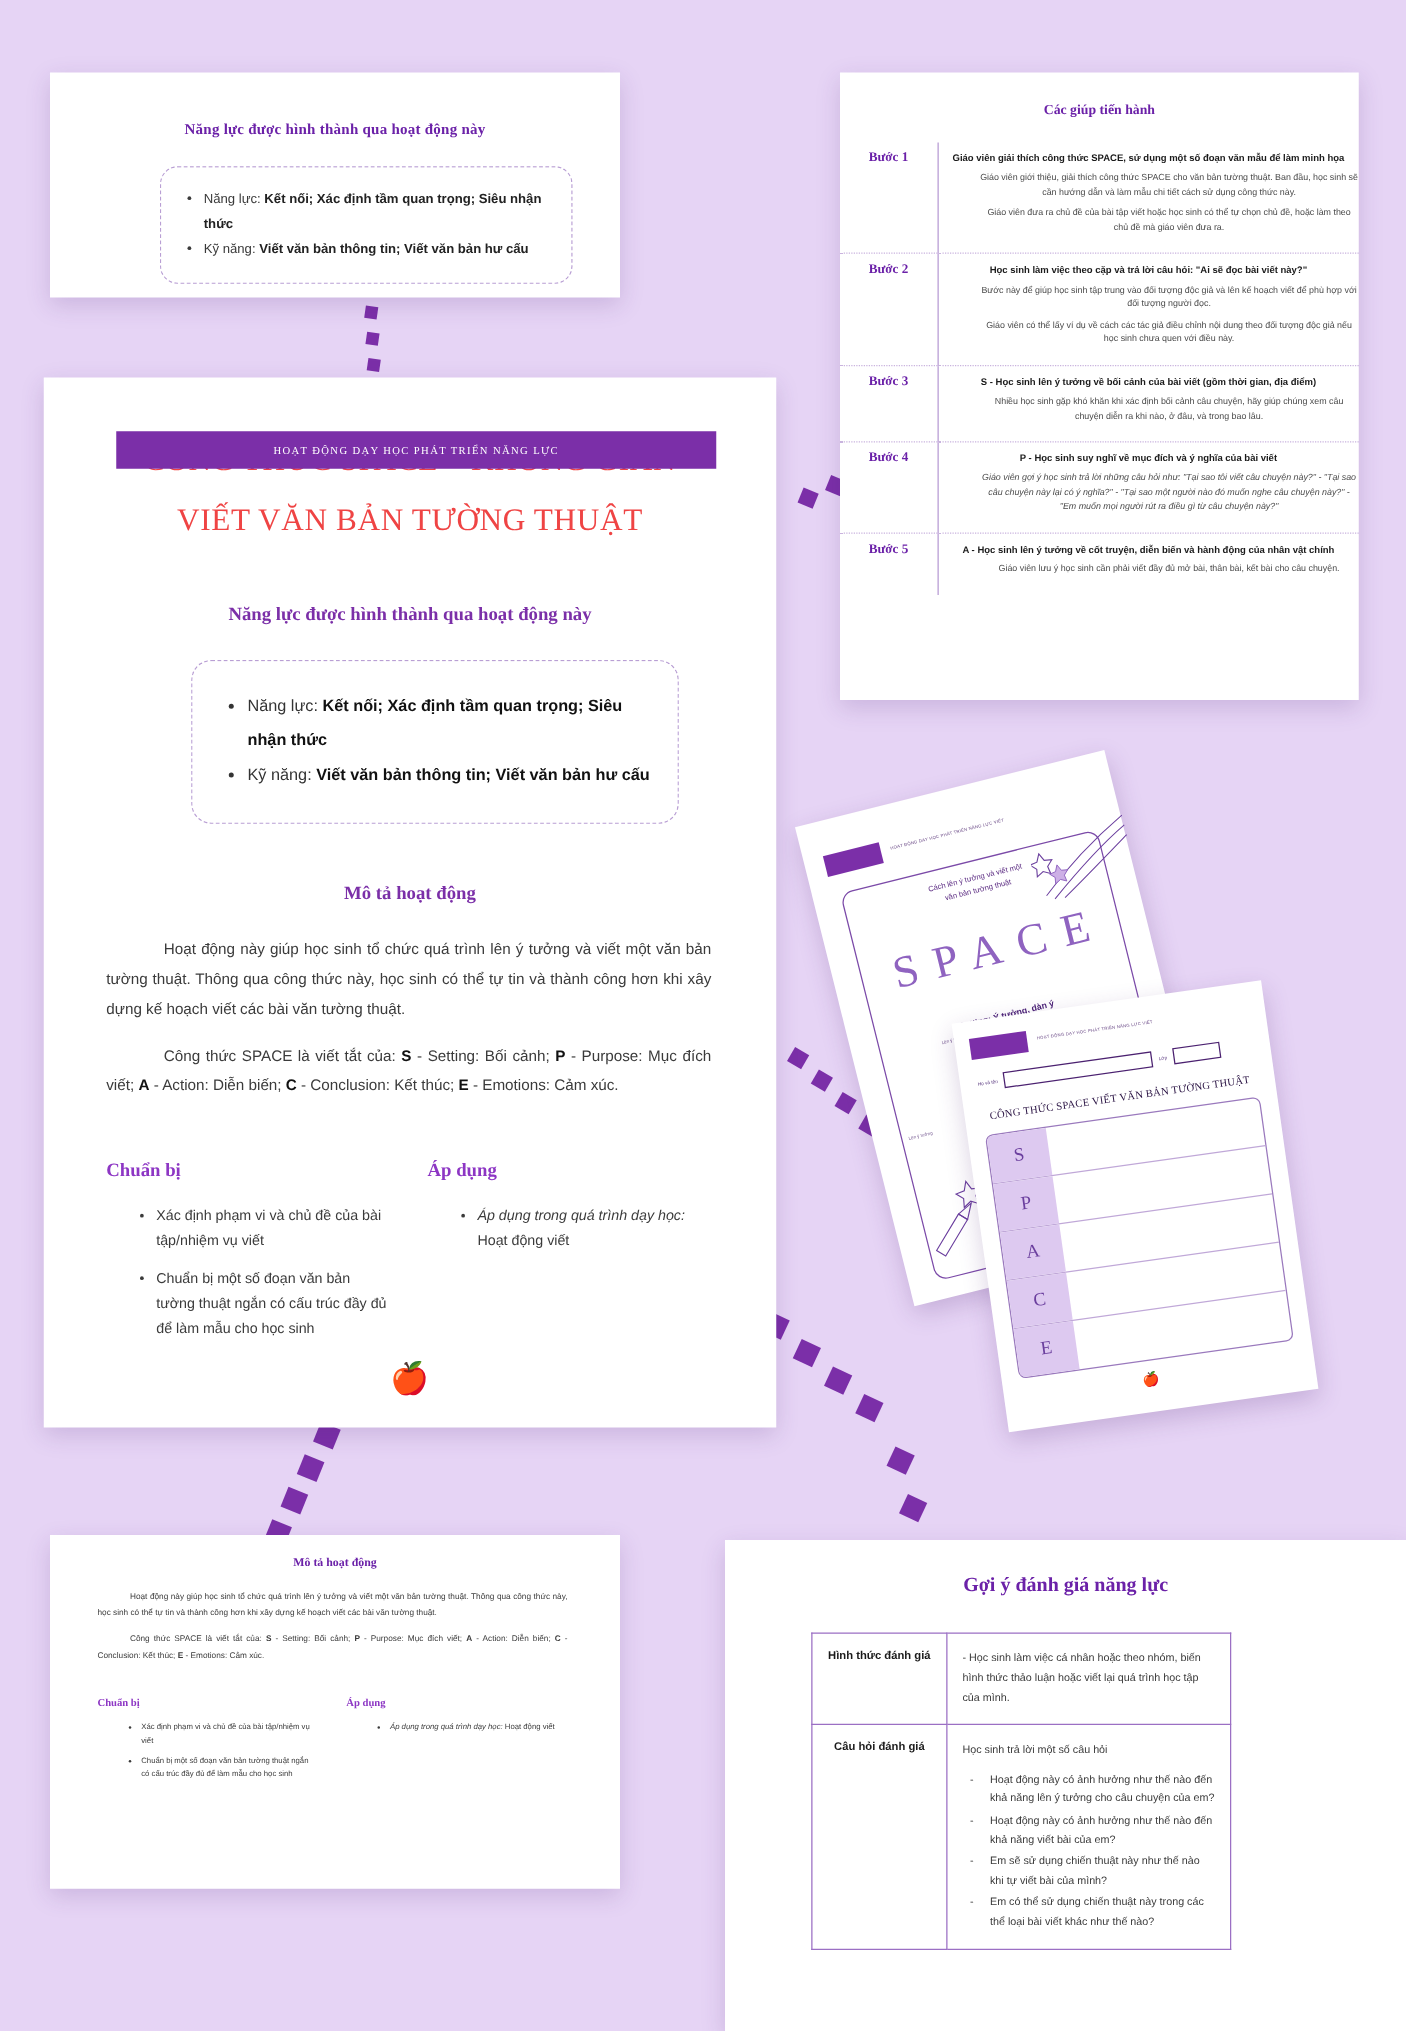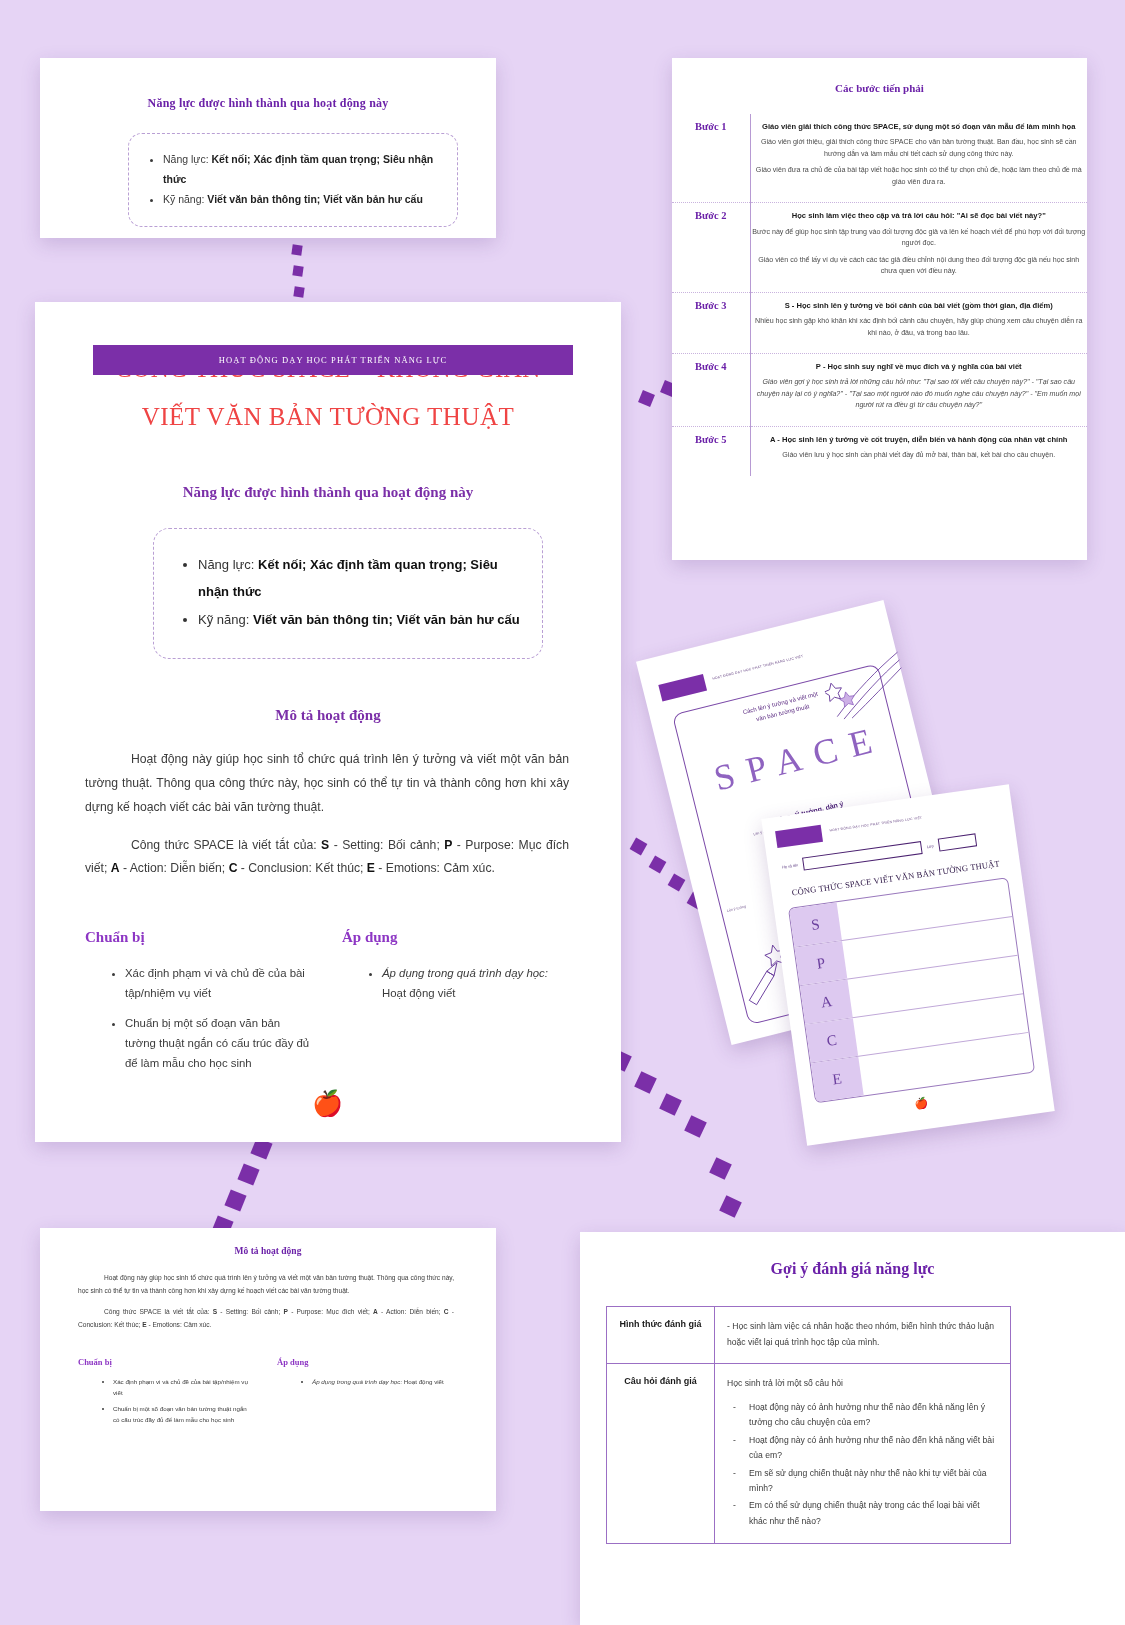--- a/index.html
+++ b/index.html
@@ -99,38 +99,38 @@
   table.steps tr:first-child td { border-top:none; }
   td.step-no {
     width:78px; text-align:center;
     font-family:"Liberation Serif", serif;
     color:#6b21a8; font-size:10.5px; font-weight:700;
     padding-top:24px;
     border-right:1px solid #b79ad3;
   }
   td.step-body { padding-left:13px; padding-right:14px; }
   .step-head { font-size:7.6px; font-weight:700; color:#1a1a1a; line-height:1.5; margin-bottom:5px; }
-  .step-txt { font-size:7.1px; color:#4a4a4a; line-height:1.62; margin-bottom:5px; }
+  .step-txt { font-size:7.1px; color:#4a4a4a; line-height:1.62; margin-bottom:5px;padding-left:33px; }
   .step-txt i { font-style:italic; }
 
   
   #card-mini { left:40px; top:1228px; width:456px; height:283px; }
   #card-mini .m-title { font-size:9.5px; margin-top:18px; }
   .m-p { font-size:6.6px; color:#3b3b3b; line-height:1.95; margin:16px 42px 0 38px; text-align:justify; text-indent:26px; }
   .m-p.second { margin-top:8px; }
   .m-two { display:flex; margin:26px 42px 0 38px; gap:22px; }
   .m-two .col { flex:1; }
   .m-col-h { font-family:"Liberation Serif", serif; color:#8d36c4; font-weight:700; font-size:8.5px; margin-bottom:10px; }
   .m-two ul { margin:0; padding-left:12px; }
   .m-two li { font-size:6.2px; color:#3b3b3b; line-height:1.7; margin-bottom:6px; }
 
   
   #card-eval { left:580px; top:1232px; width:545px; height:393px; }
   #card-eval .e-title { font-size:16px; margin-top:28px; }
-  table.eval { border-collapse:collapse; margin:28px 0 0 26px; width:405px; }
+  table.eval { border-collapse:collapse; margin:28px 0 0 69px; width:336px; }
   table.eval td { border:1px solid #9b6fc4; vertical-align:top; padding:12px 12px; }
   td.eval-k { width:108px; text-align:center; font-size:9px; font-weight:700; color:#1a1a1a; padding-top:16px; }
   td.eval-v { font-size:8.6px; color:#3b3b3b; line-height:1.85; }
   td.eval-v ul { margin:8px 0 0 0; padding-left:22px; list-style:none; }
   td.eval-v ul li { position:relative; line-height:1.8; margin-bottom:2px; }
   td.eval-v ul li:before { content:"-"; position:absolute; left:-16px; }
 
   
   .sheet { position:absolute; background:#fff; box-shadow:0 7px 20px rgba(80,40,120,.22); }
   #sheet-back { left:680px; top:625px; width:255px; height:395px; transform:rotate(-14deg); }
@@ -256,21 +256,21 @@
         <ul>
           <li><i><i>Áp dụng trong quá trình dạy học:</i><span style="font-style:normal"> Hoạt động viết</span></i></li>
         </ul>
       </div>
     </div>
 
     <div class="apple">🍎</div>
   </div>
 
   <div class="card" id="card-steps">
-    <div class="h-serif st-title">Các bước tiến phải</div>
+    <div class="h-serif st-title">Các giúp tiến hành</div>
     <table class="steps">
       <tbody>
           <tr>
         <td class="step-no">Bước 1</td>
         <td class="step-body">
           <div class="step-head">Giáo viên giải thích công thức SPACE, sử dụng một số đoạn văn mẫu để làm minh họa</div>
           <div class="step-txt">Giáo viên giới thiệu, giải thích công thức SPACE cho văn bản tường thuật. Ban đầu, học sinh sẽ cần hướng dẫn và làm mẫu chi tiết cách sử dụng công thức này.</div>
           <div class="step-txt">Giáo viên đưa ra chủ đề của bài tập viết hoặc học sinh có thể tự chọn chủ đề, hoặc làm theo chủ đề mà giáo viên đưa ra.</div>
         </td>
       </tr>

